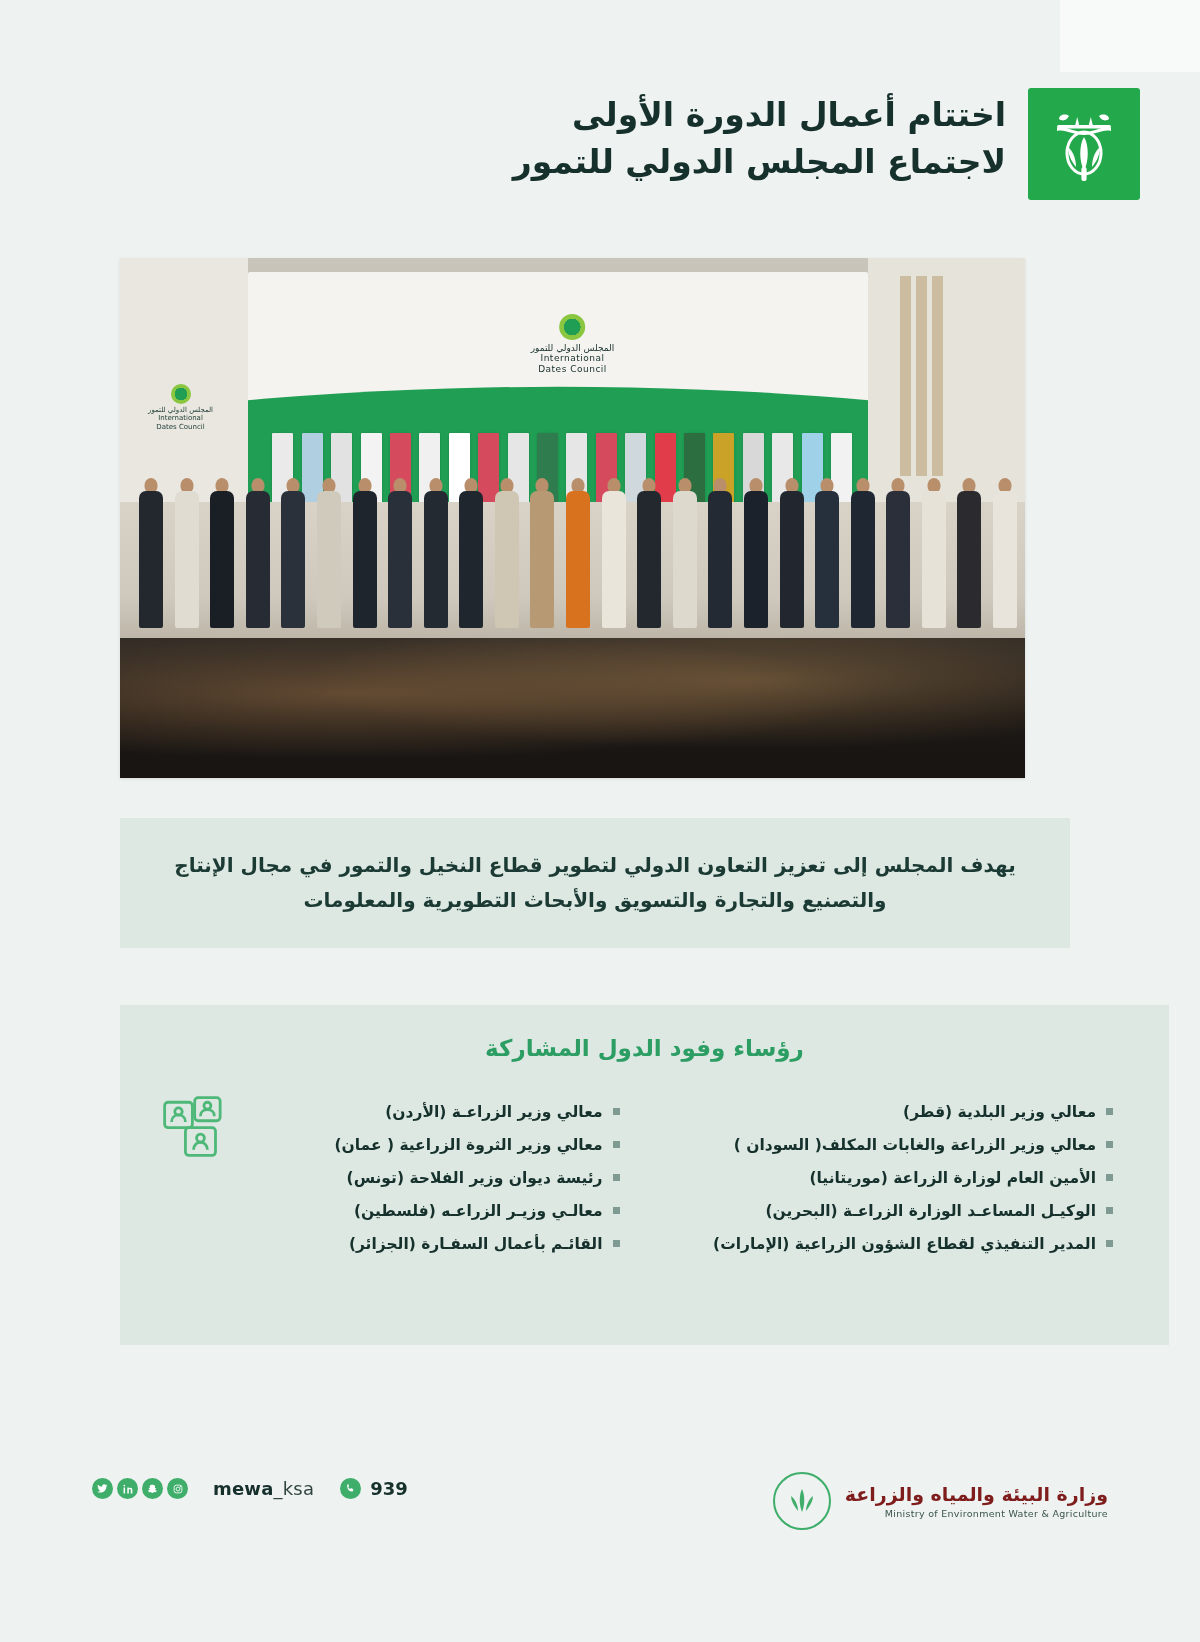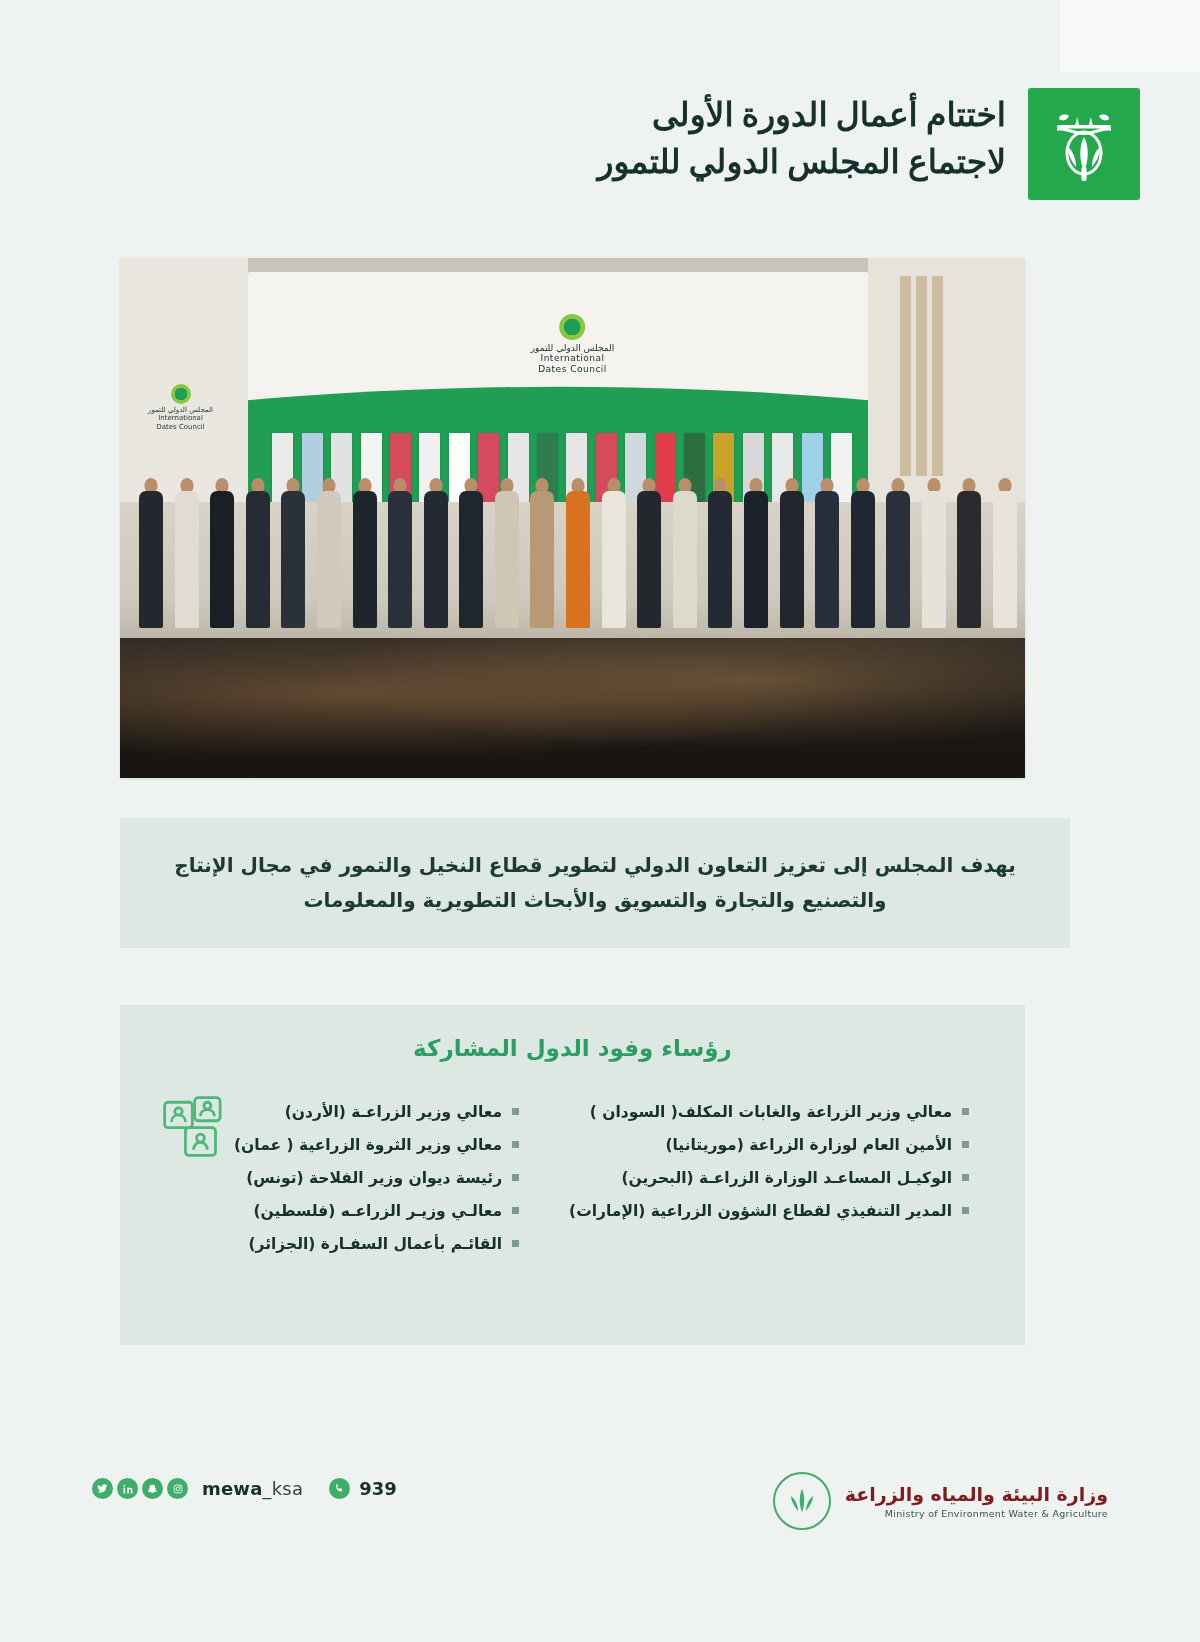--- a/index.html
+++ b/index.html
@@ -59,21 +59,20 @@
     flex: 1 1 auto;
     text-align: right;
     padding-top: 4px;
   }
   .header-title .line {
     font-size: 33px;
     font-weight: bold;
     color: #16302c;
     line-height: 1.42;
     letter-spacing: 0;
-    font-family: Liberation Serif, serif;
   }
 
   
   .hero {
     position: absolute;
     top: 258px;
     left: 120px;
     width: 905px;
     height: 520px;
     background: #2a2d2b;
@@ -245,21 +244,21 @@
     line-height: 1.75;
     color: #1c3a34;
     font-weight: 600;
   }
 
   
   .delegates {
     position: absolute;
     top: 1005px;
     left: 120px;
-    width: 905px;
+    width: 1049px;
     height: 340px;
     background: #dde8e3;
     box-sizing: border-box;
     padding: 30px 40px 24px;
   }
   .delegates h2 {
     margin: 0 0 18px 0;
     text-align: center;
     font-size: 23px;
     font-weight: bold;
@@ -333,21 +332,21 @@
     border-radius: 50%;
     background: #3fae6a;
     color: #fff;
     display: flex;
     align-items: center;
     justify-content: center;
     font-size: 11px;
     line-height: 1;
   }
   .social .handle {
-    margin-left: 10px;
+    margin-left: 21px;
     font-size: 18px;
     color: #16302c;
     font-weight: bold;
     letter-spacing: .2px;
   }
   .social .handle .suffix { font-weight: normal; color:#30453f; }
   .social .phone-wrap {
     margin-left: 22px;
     display: flex;
     align-items: center;
@@ -594,20 +593,24 @@
         <circle cx="35" cy="39" r="3.4"></circle>
         <path d="M29 49 c0 -4.2 3 -6.4 6 -6.4 c3 0 6 2.2 6 6.4"></path>
       </g>
     </svg>
 
     <div class="cols">
       <div class="col col-right">
         <ul id="col-right">
             <li>
               <span class="bullet"></span>
+              <span class="txt">معالي وزير البلدية (قطر)</span>
+            </li>
+            <li>
+              <span class="bullet"></span>
               <span class="txt">معالي وزير الزراعة والغابات المكلف( السودان )</span>
             </li>
             <li>
               <span class="bullet"></span>
               <span class="txt">الأمين العام لوزارة الزراعة (موريتانيا)</span>
             </li>
             <li>
               <span class="bullet"></span>
               <span class="txt">الوكيـل المساعـد الوزارة الزراعـة (البحرين)</span>
             </li>

